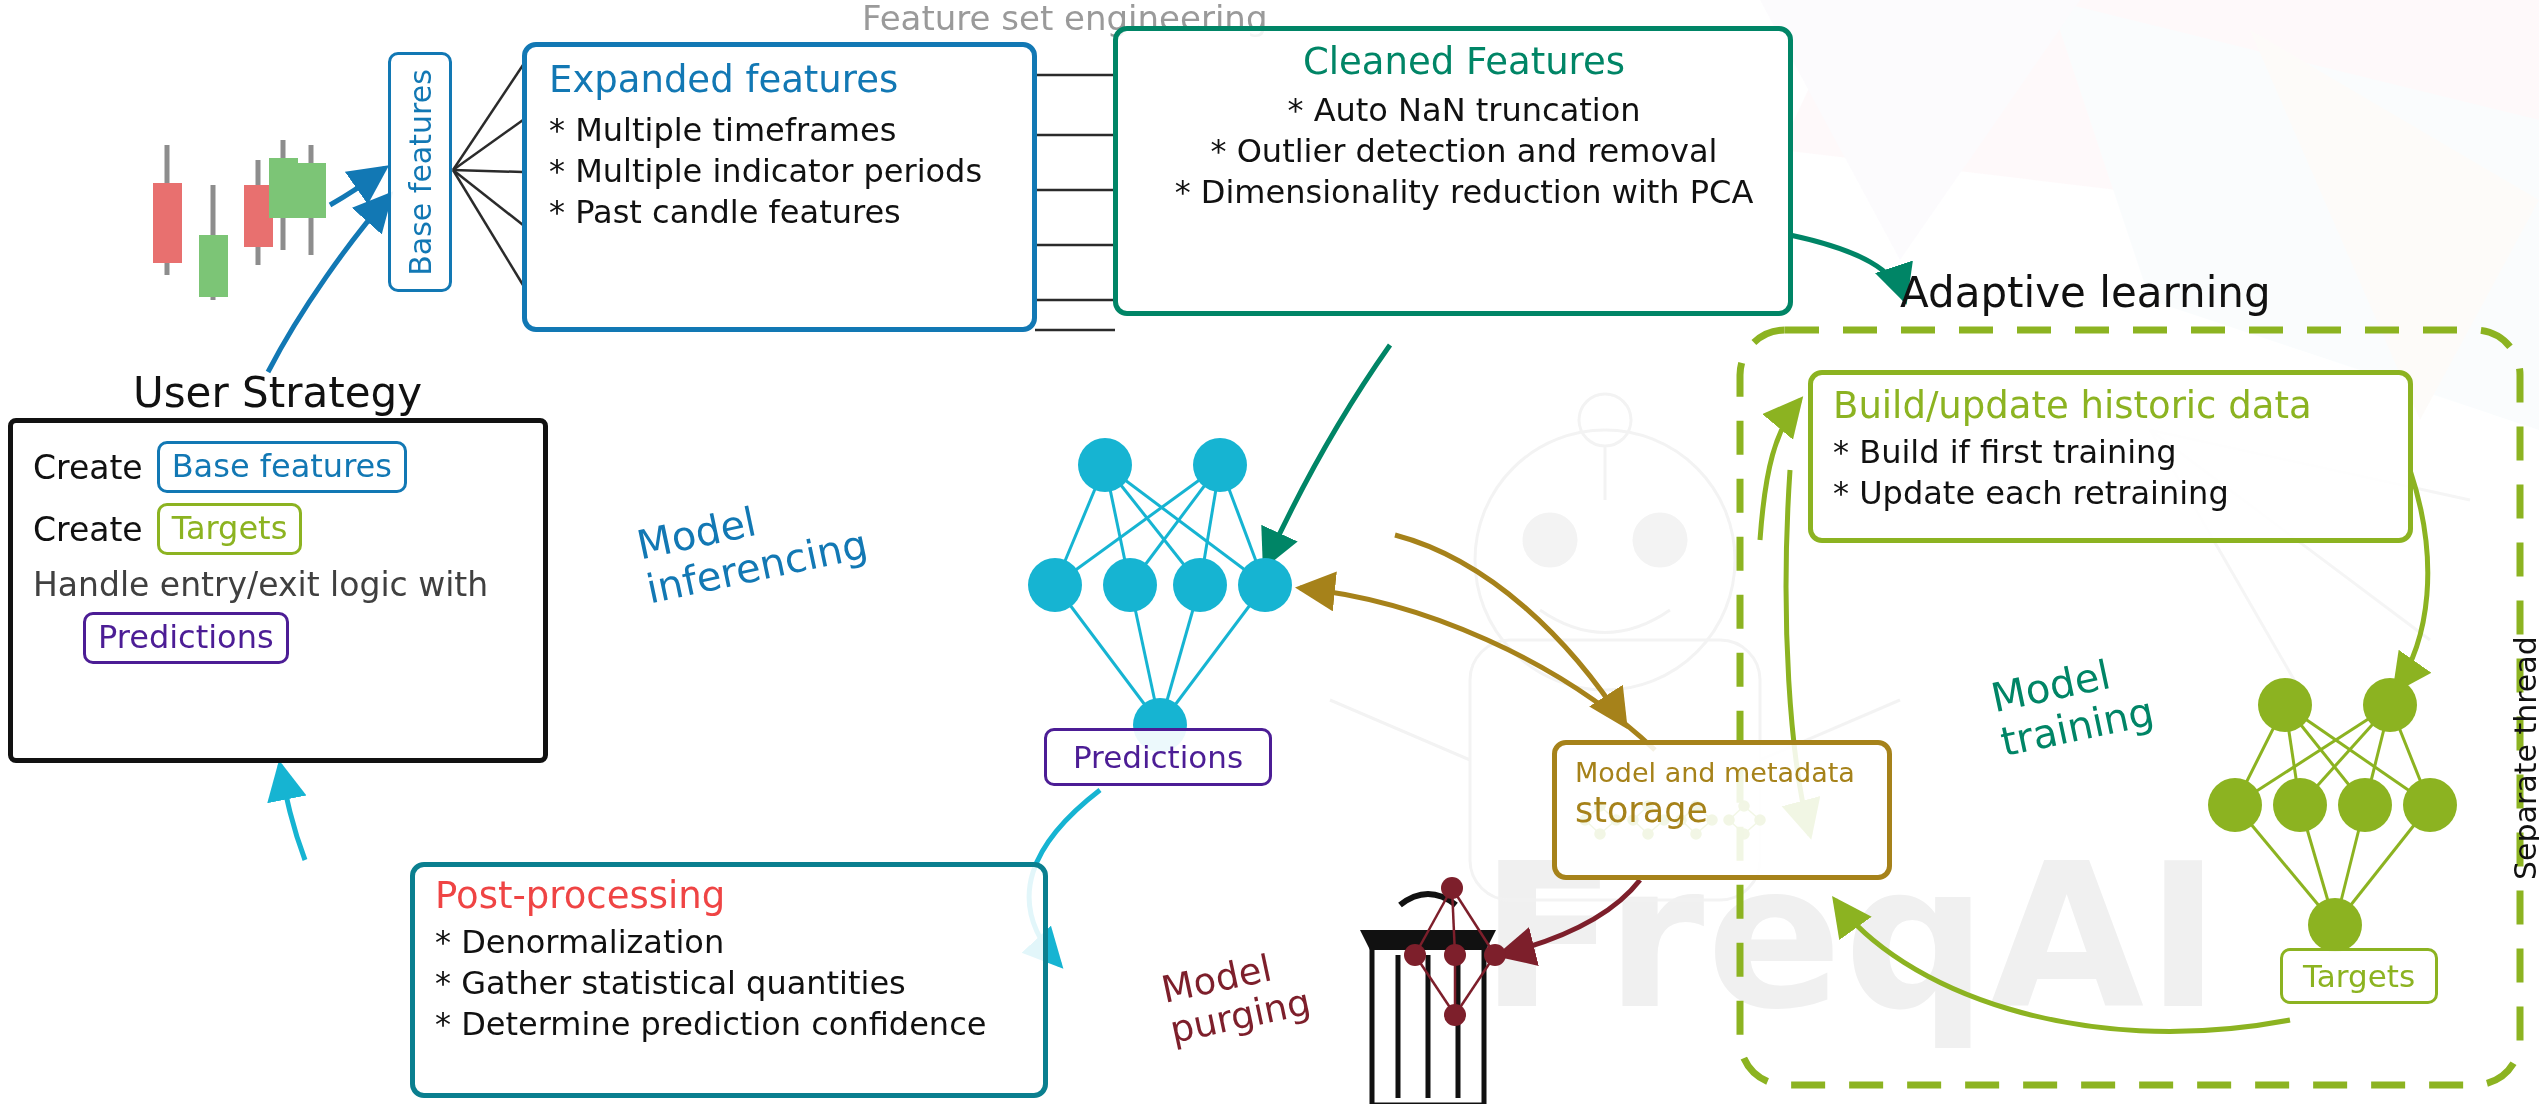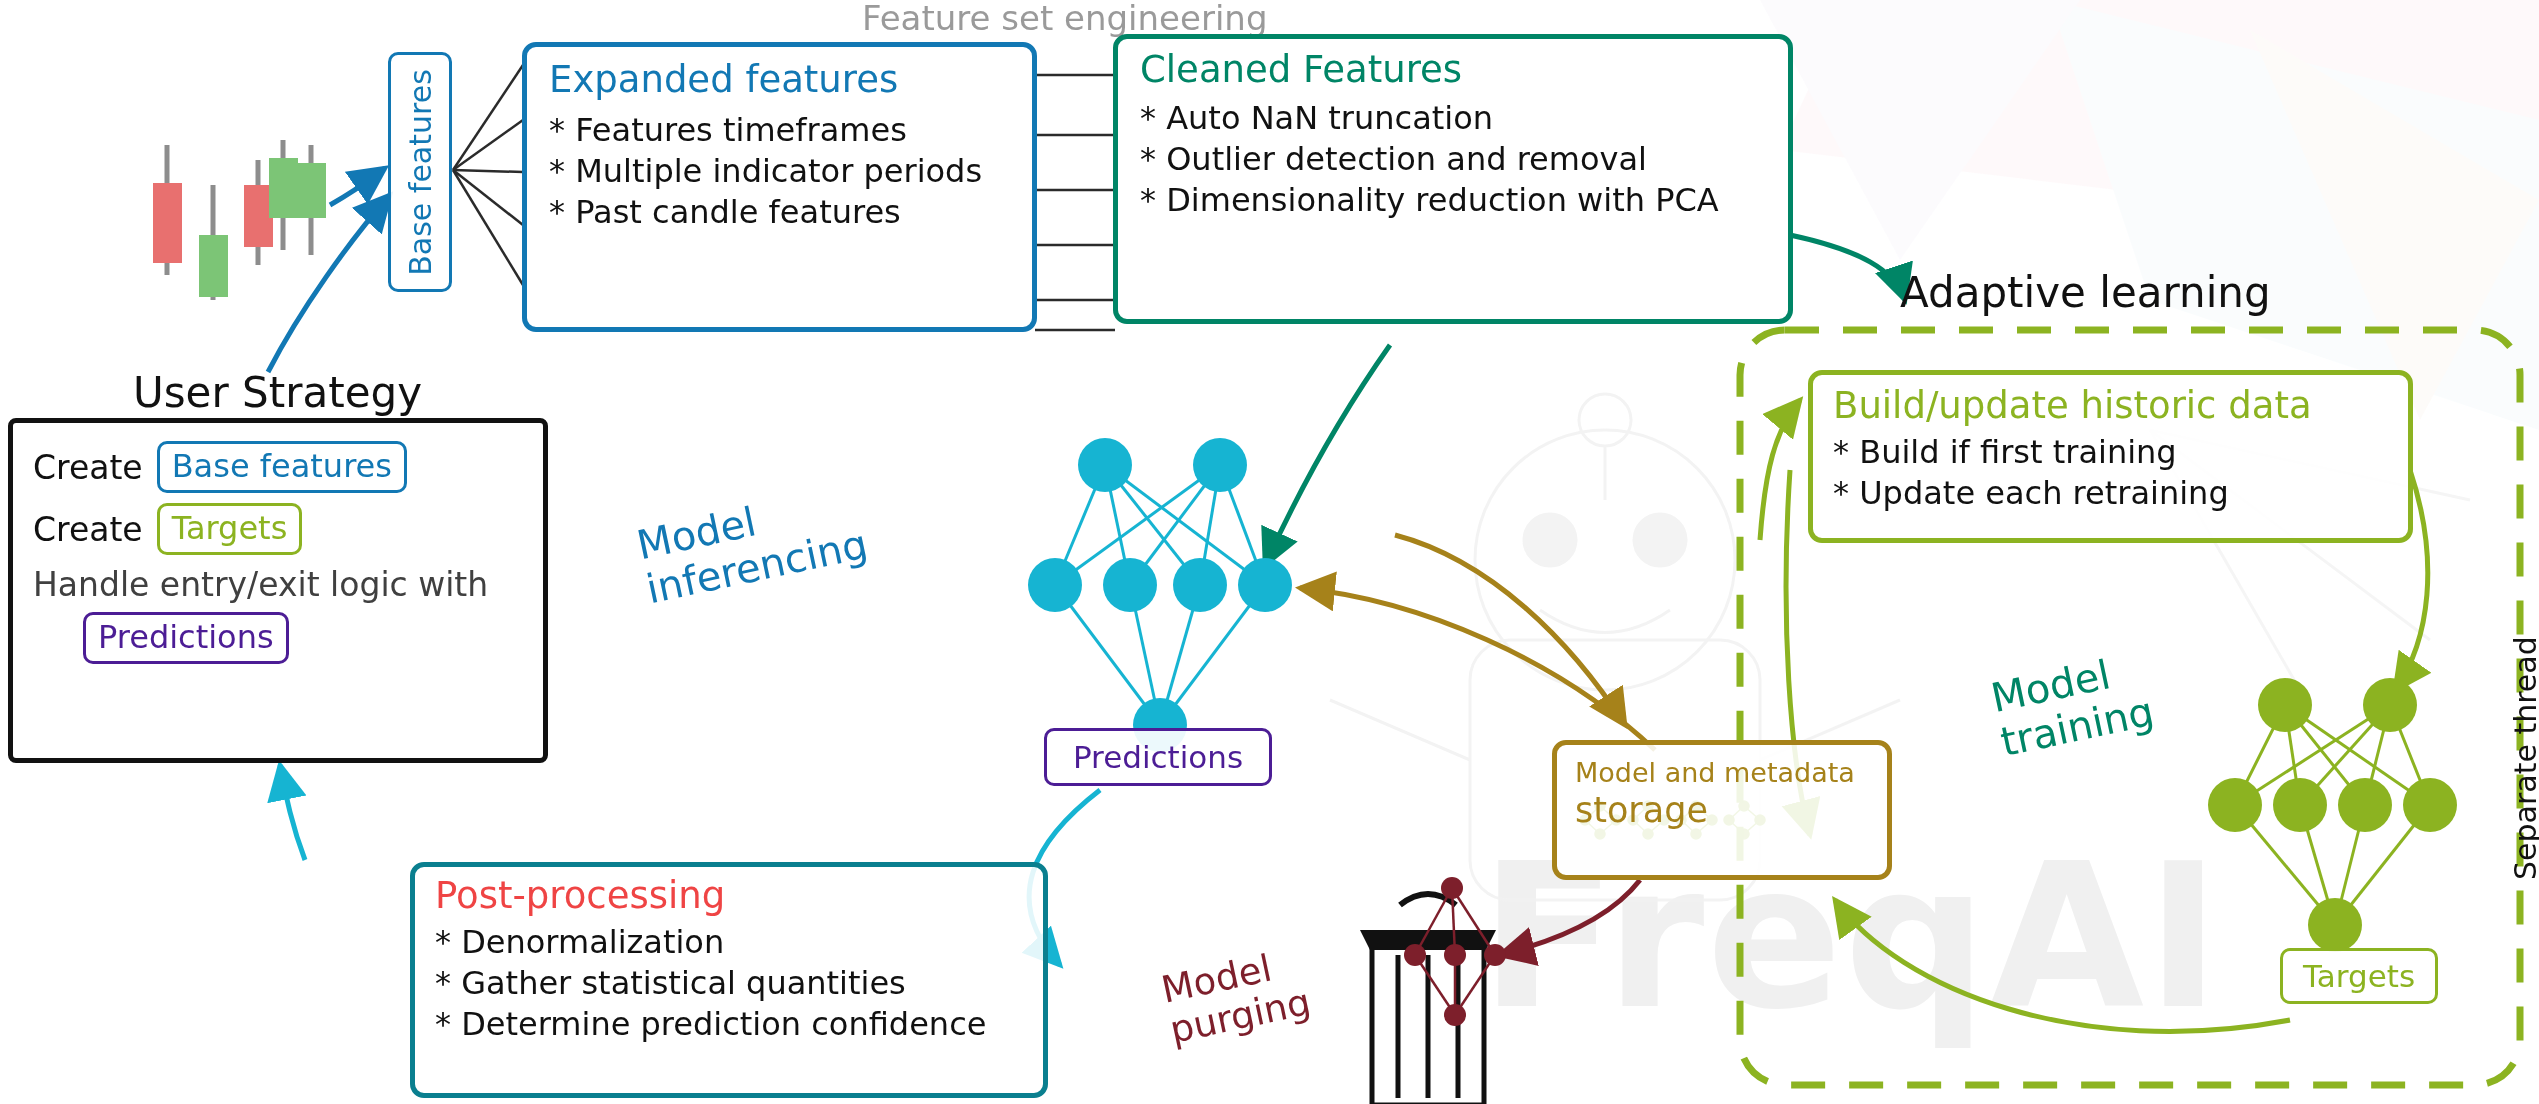--- a/index.html
+++ b/index.html
@@ -375,27 +375,27 @@
 
   <div class="plain c-grey" style="left:862px; top:-2px; font-size:34px;">Feature set engineering</div>
 
   <div class="vert-pill" style="left:388px; top:52px; width:64px; height:240px;">
     <span>Base features</span>
   </div>
 
   <div class="box tbox b-blue" style="left:522px; top:42px; width:515px; height:290px; border-width:5px;">
     <div class="title c-blue" style="margin:14px 0 10px 22px;">Expanded features</div>
     <div class="bullets c-dark" style="margin-left:22px;">
-      <div>* Features timeframes</div>
+      <div>* Multiple timeframes</div>
       <div>* Multiple indicator periods</div>
       <div>* Past candle features</div>
     </div>
   </div>
 
-  <div class="box tbox b-green" style="left:1113px; top:34px; width:680px; height:290px; border-width:5px;">
+  <div class="box tbox b-green" style="left:1113px; top:26px; width:680px; height:290px; border-width:5px;text-align:center;">
     <div class="title c-green" style="margin:12px 0 8px 22px;">Cleaned Features</div>
     <div class="bullets c-dark" style="margin-left:22px;">
       <div>* Auto NaN truncation</div>
       <div>* Outlier detection and removal</div>
       <div>* Dimensionality reduction with PCA</div>
     </div>
   </div>
 
   <div class="plain c-dark" style="left:1900px; top:268px; font-size:42px;">Adaptive learning</div>
 

